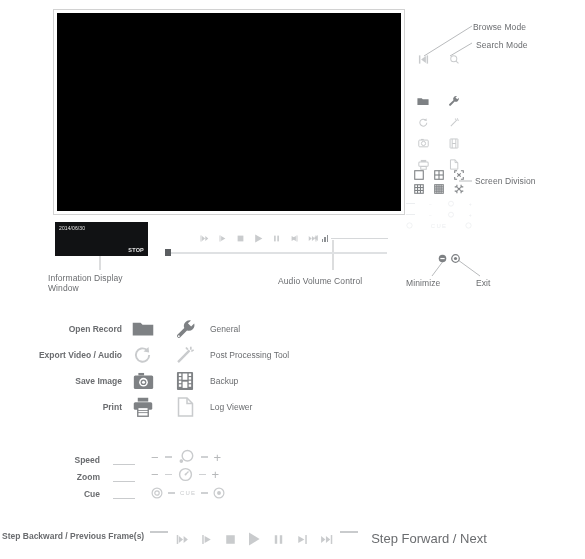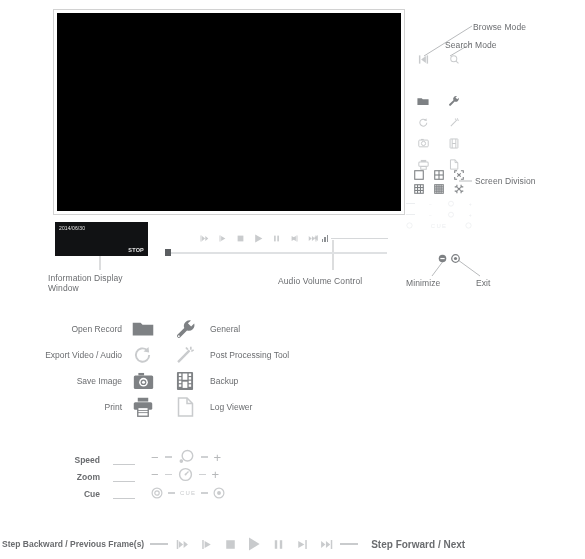--- a/index.html
+++ b/index.html
@@ -65,38 +65,38 @@
   
   .lead{stroke:#b9bbbd;stroke-width:1;fill:none}
 
   
   .label{position:absolute;font-size:8.5px;font-weight:normal;color:#6a6c6f;white-space:nowrap;letter-spacing:.1px}
   .label.center{text-align:left}
 
   
   #menu{left:0px;top:316px;width:330px;height:106px}
   .menu-row{position:absolute;left:0;width:330px;height:26px;display:flex;align-items:center}
-  .mi-label-l{width:122px;text-align:right;font-size:8.5px;font-weight:normal;color:#6a6c6f;padding-right:0}
+  .mi-label-l{width:122px;text-align:right;font-size:8.5px;font-weight:bold;color:#6a6c6f;padding-right:0}
   .mi-icon{width:42px;display:flex;align-items:center;justify-content:center}
   .mi-label-r{font-size:8.5px;font-weight:normal;color:#6a6c6f;padding-left:4px}
 
   
   #szc{left:52px;top:448px;width:240px;height:52px}
   .szc-row{position:absolute;left:0;width:240px;height:17px;display:flex;align-items:flex-end}
   .szc-name{width:48px;text-align:right;font-size:8.5px;font-weight:bold;color:#6a6c6f}
   .szc-rule{width:22px;height:1.5px;background:#c9cbcd;margin-left:13px}
   .szc-ctl{margin-left:16px;display:flex;align-items:center;gap:6px;color:#c9cbcd;font-size:10px}
   .szc-dash{width:7px;height:1.2px;background:#cfd1d3}
   .szc-sign{font-size:13px;color:#b6b8ba;line-height:1;font-weight:300}
   .cue-text{font-size:6px;letter-spacing:1.2px;color:#c9cbcd}
 
   
-  #bottom{left:0;top:531px;width:490px;height:26px;display:flex;align-items:center}
+  #bottom{left:0;top:531px;width:490px;height:26px;display:flex;align-items:flex-start}
   #bottom-left-label{font-size:8.5px;font-weight:bold;color:#6a6c6f;white-space:nowrap;margin-left:2px}
-  #bottom-right-label{font-size:10px;font-weight:bold;color:#6a6c6f;white-space:nowrap;margin-left:7px}
+  #bottom-right-label{font-size:13px;font-weight:normal;color:#6a6c6f;white-space:nowrap;margin-left:7px}
   .b-rule{width:18px;height:1.5px;background:#c9cbcd;margin:0 6px}
   #bottom-controls{display:flex;align-items:center;gap:8px}
   .bc{width:16px;height:16px;display:flex;align-items:center;justify-content:center}
 </style>
 </head>
 <body>
 
 <div class="stage">
 
   <svg class="abs" style="left:0;top:0;width:585px;height:559px;pointer-events:none">
@@ -348,21 +348,21 @@
       <circle class="ic-df" cx="5" cy="5" r="4.2"></circle>
       <rect x="2.6" y="4.4" width="4.8" height="1.3" fill="#ffffff"></rect>
     </svg>
     <svg width="9" height="9" viewBox="0 0 10 10">
       <circle class="ic-d" cx="5" cy="5" r="4.2" style="stroke-width:1.4"></circle>
       <circle class="ic-df" cx="5" cy="5" r="1.8"></circle>
     </svg>
   </div>
 
   <div class="label" style="left:473px;top:22px">Browse Mode</div>
-  <div class="label" style="left:445px;top:40px">Search Mode</div>
+  <div class="label" style="left:476px;top:40px">Search Mode</div>
   <div class="label" style="left:475px;top:176px">Screen Division</div>
   <div class="label center" style="left:48px;top:273px;width:105px">
     <span>Information Display</span><br>
     <span>Window</span>
   </div>
   <div class="label center" style="left:278px;top:276px;width:112px">Audio Volume Control</div>
   <div class="label" style="left:406px;top:278px">Minimize</div>
   <div class="label" style="left:476px;top:278px">Exit</div>
 
   <div class="abs" id="menu">

